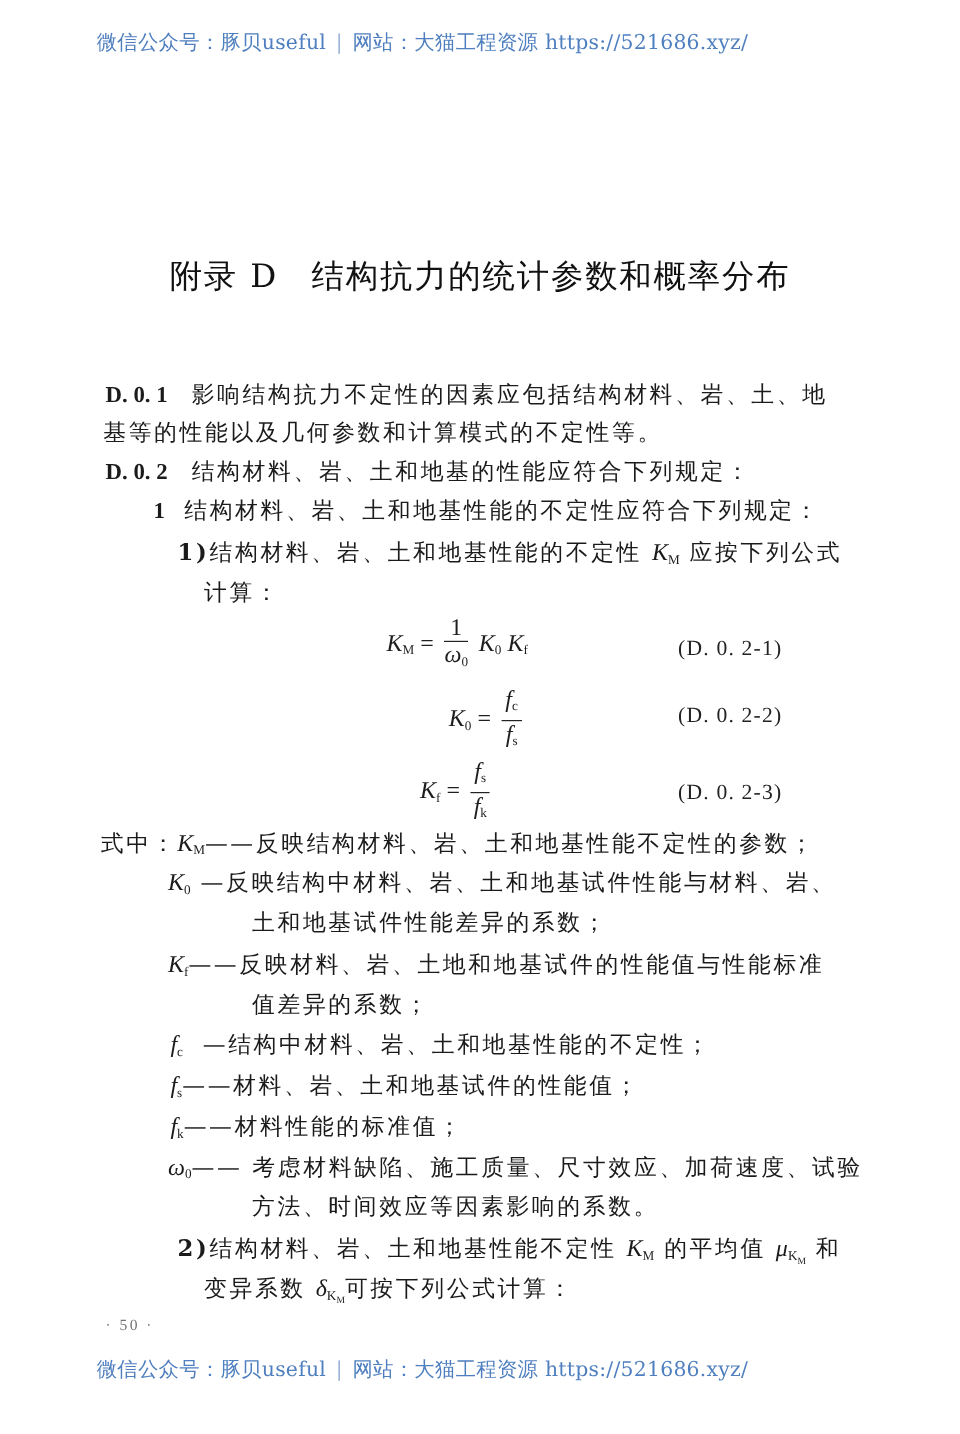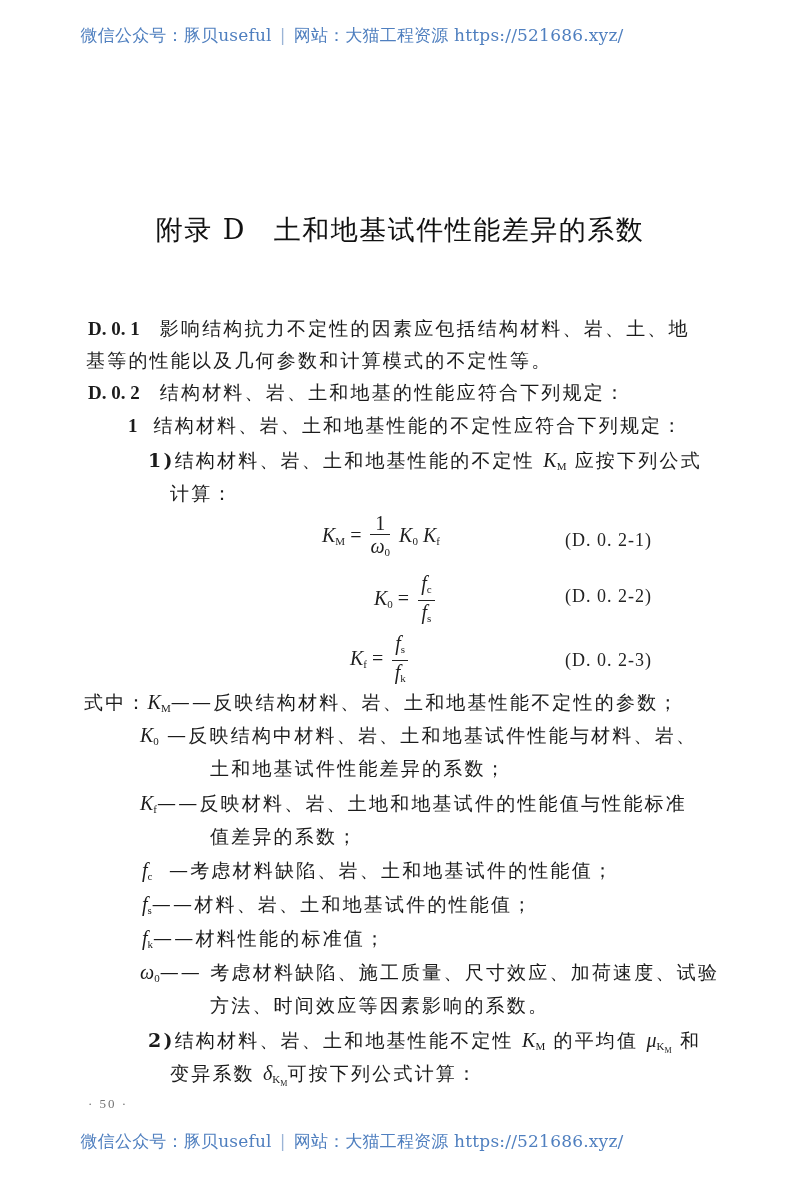--- a/index.html
+++ b/index.html
@@ -26,21 +26,21 @@
   .pageno { position: absolute; top: 1096px; left: 88px; font-family: "Liberation Serif", serif; font-size: 13px; color: #737373; letter-spacing: 2px; }
 </style>
 </head>
 <body>
 
 <div class="wm wm-top">
   <span>微信公众号：豚贝useful</span><span class="sep">|</span><span>网站：大猫工程资源 https://521686.xyz/</span>
 </div>
 
 <div class="title">
-  <span>附录 D</span><span class="gap"></span><span>土和地基试件性能差异的系数</span>
+  <span>附录 D</span><span class="gap"></span><span>结构抗力的统计参数和概率分布</span>
 </div>
 
 <div class="line" style="top:316px; left:88px;">
   <span class="clause">D. 0. 1</span><span>影响结构抗力不定性的因素应包括结构材料、岩、土、地</span>
 </div>
 <div class="line" style="top:348px; left:86px;">
   <span>基等的性能以及几何参数和计算模式的不定性等。</span>
 </div>
 
 <div class="line" style="top:380px; left:88px;">
@@ -95,21 +95,21 @@
 </div>
 
 <div class="line" style="top:791px; left:140px;">
   <i class="v">K</i><sub>f</sub><span>——</span><span>反映材料、岩、土地和地基试件的性能值与性能标准</span>
 </div>
 <div class="line" style="top:824px; left:210px;">
   <span>值差异的系数；</span>
 </div>
 
 <div class="line" style="top:858px; left:142px;">
-  <i class="v">f</i><sub>c</sub>&nbsp;&nbsp;<span>—</span><span>考虑材料缺陷、岩、土和地基试件的性能值；</span>
+  <i class="v">f</i><sub>c</sub>&nbsp;&nbsp;<span>—</span><span>结构中材料、岩、土和地基性能的不定性；</span>
 </div>
 
 <div class="line" style="top:892px; left:142px;">
   <i class="v">f</i><sub>s</sub><span>——</span><span>材料、岩、土和地基试件的性能值；</span>
 </div>
 
 <div class="line" style="top:926px; left:142px;">
   <i class="v">f</i><sub>k</sub><span>——</span><span>材料性能的标准值；</span>
 </div>
 

